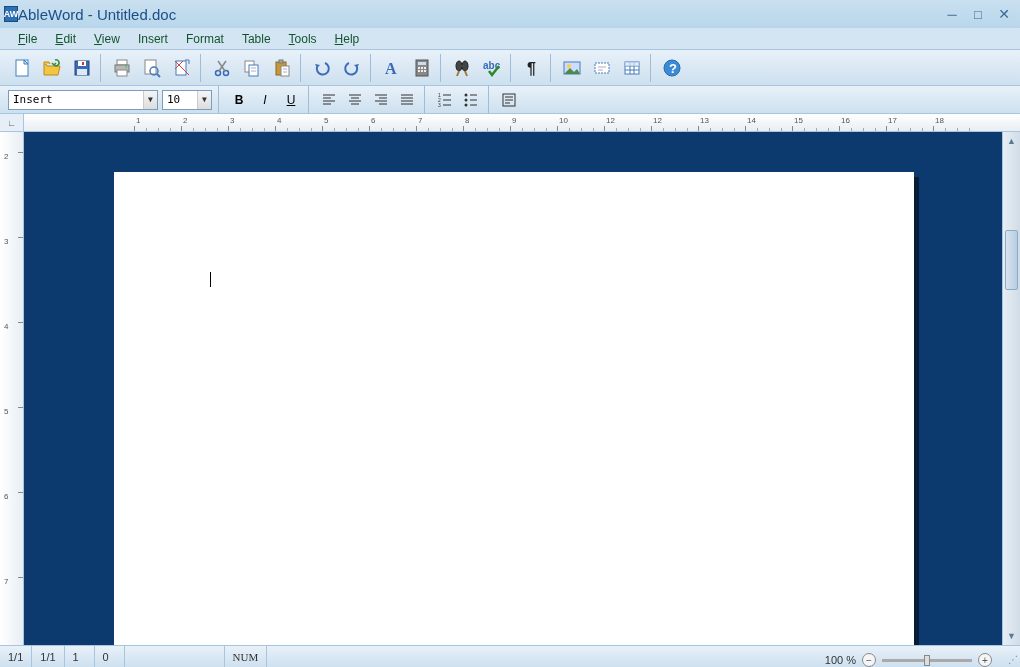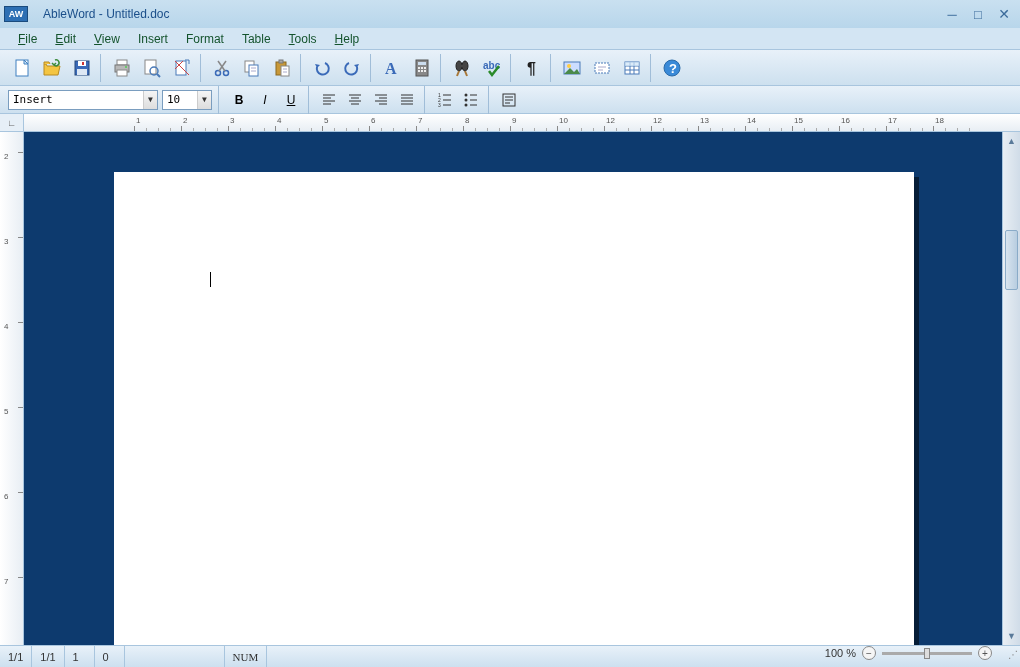--- a/index.html
+++ b/index.html
@@ -1,21 +1,21 @@
 <!DOCTYPE html>
 <html><head>
 <meta charset="utf-8">
 <style>
 * { box-sizing: border-box; margin: 0; padding: 0; }
 body { font-family: "Segoe UI", Tahoma, sans-serif; font-size: 12px; background: #b8d6eb; width: 1020px; height: 667px; overflow: hidden; display: flex; flex-direction: column; }
 
 
 .titlebar { height: 28px; background: linear-gradient(#c9e0f0, #b8d6eb); display: flex; align-items: center; padding: 0 4px; color: #1b4f8a; }
-.app-icon { width: 24px; height: 16px; background: #2d6fb3; color: white; font-size: 9px; font-weight: bold; display: flex; align-items: center; justify-content: center; border: 1px solid #1a4b7d; margin-right: 6px; }
-.title-text { flex: 1; font-size: 12px; margin-left: 9px; }
+.app-icon { width: 14px; height: 16px; background: #2d6fb3; color: white; font-size: 9px; font-weight: bold; display: flex; align-items: center; justify-content: center; border: 1px solid #1a4b7d; }
+.title-text { flex: 1; font-size: 15px; }
 .win-controls { display: flex; gap: 2px; }
 .win-btn { width: 24px; height: 18px; display: flex; align-items: center; justify-content: center; color: #3a6a9a; font-size: 13px; cursor: pointer; }
 .win-btn.close { font-size: 14px; }
 
 
 .menubar { height: 22px; background: #d3e5f3; display: flex; align-items: center; padding: 0 10px; gap: 2px; border-bottom: 1px solid #a8c5de; }
 .menu-item { padding: 2px 8px; color: #14532d; cursor: pointer; }
 .menu-item u { text-decoration: underline; }
 
 
@@ -49,21 +49,21 @@
 .doc-viewport { flex: 1; background: #0d3a6e; overflow: hidden; position: relative; }
 .page { position: absolute; left: 90px; top: 40px; width: 800px; height: 1000px; background: white; box-shadow: 5px 5px 0 rgba(0,0,0,0.5); }
 .cursor { position: absolute; left: 96px; top: 100px; width: 1px; height: 15px; background: black; animation: blink 1s step-end infinite; }
 @keyframes blink { 50% { opacity: 0; } }
 .vscroll { width: 18px; background: linear-gradient(90deg,#e8eef4,#d0dce8); display:flex; flex-direction:column; border-left:1px solid #a8c5de; }
 .scroll-btn { height:18px; display:flex;align-items:center;justify-content:center; font-size:9px; color:#5a7a9a; cursor:pointer; }
 .scroll-track { flex:1; position:relative; }
 .scroll-thumb { position:absolute; left:2px; right:2px; top:80px; height:60px; background:linear-gradient(90deg,#d8e4ef,#b8cde0); border:1px solid #8aabc8; border-radius:2px; }
 
 
-.statusbar { height: 22px; background: linear-gradient(#e8f1f9,#cde0ef); display:flex; align-items:flex-start; border-top:1px solid #a8c5de; font-size:11px; color:#333; }
+.statusbar { height: 22px; background: linear-gradient(#e8f1f9,#cde0ef); display:flex; align-items:flex-end; border-top:1px solid #a8c5de; font-size:11px; color:#333; }
 .status-cell { padding: 0 8px; border-right:1px solid #a8c5de; height:100%; display:flex; align-items:center; min-width:30px; }
 .status-spacer { flex:1; }
 .zoom-area { display:flex; align-items:center; gap:6px; padding:0 8px; }
 .zoom-btn { width:14px;height:14px;border:1px solid #888;border-radius:50%;display:flex;align-items:center;justify-content:center;font-size:10px;cursor:pointer;color:#555;background:#f5f5f5; }
 .zoom-slider { width:90px; height:3px; background:#aaa; position:relative; }
 .zoom-handle { position:absolute; left:42px; top:-4px; width:6px; height:11px; background:#ddd; border:1px solid #888; }
 .grip { width:16px; height:16px; margin-left:4px; color:#888; font-size:10px; display:flex;align-items:flex-end;justify-content:flex-end;padding:2px; }
 
 
 svg { display:block; }

